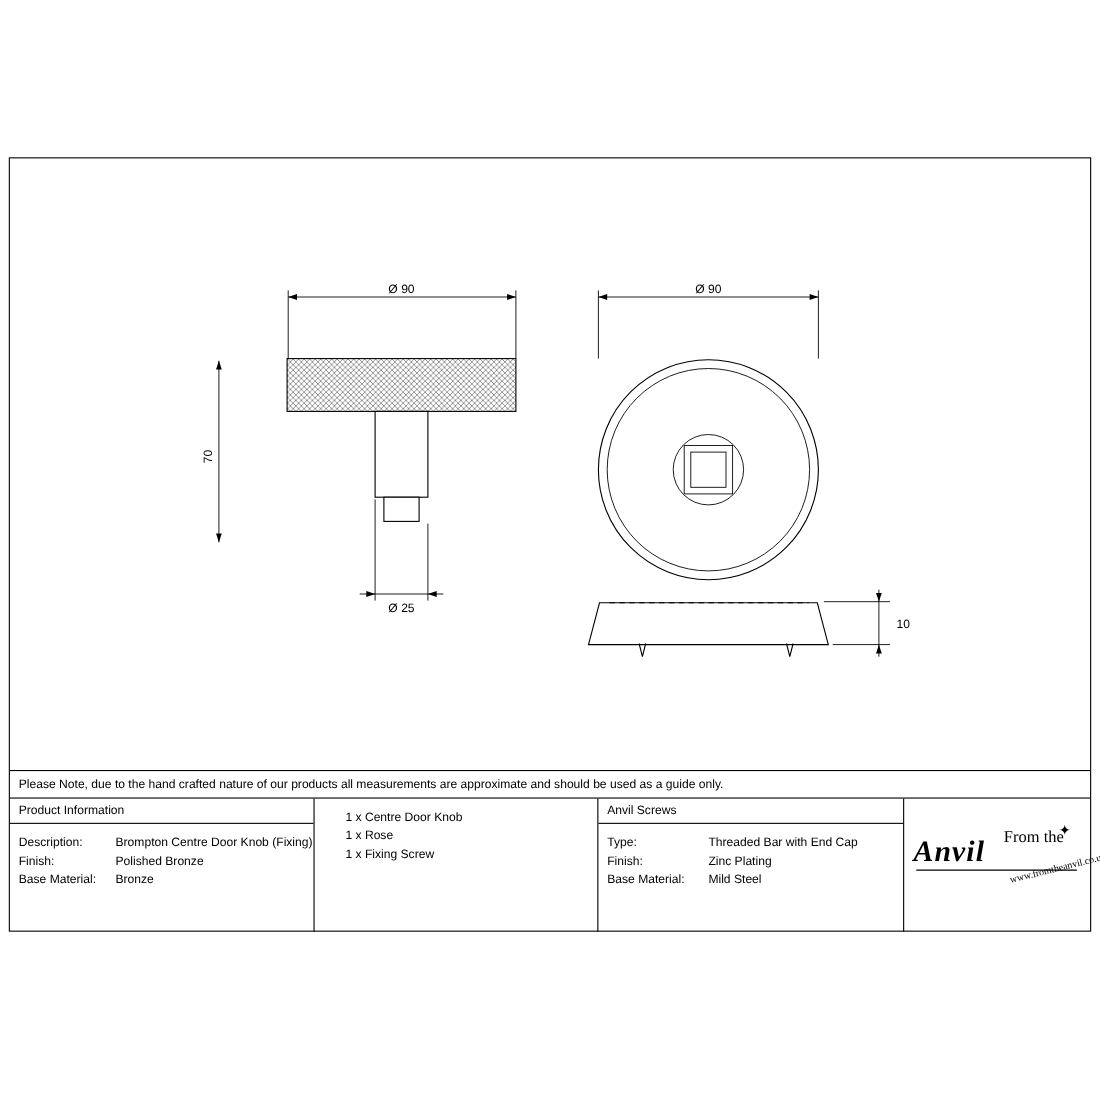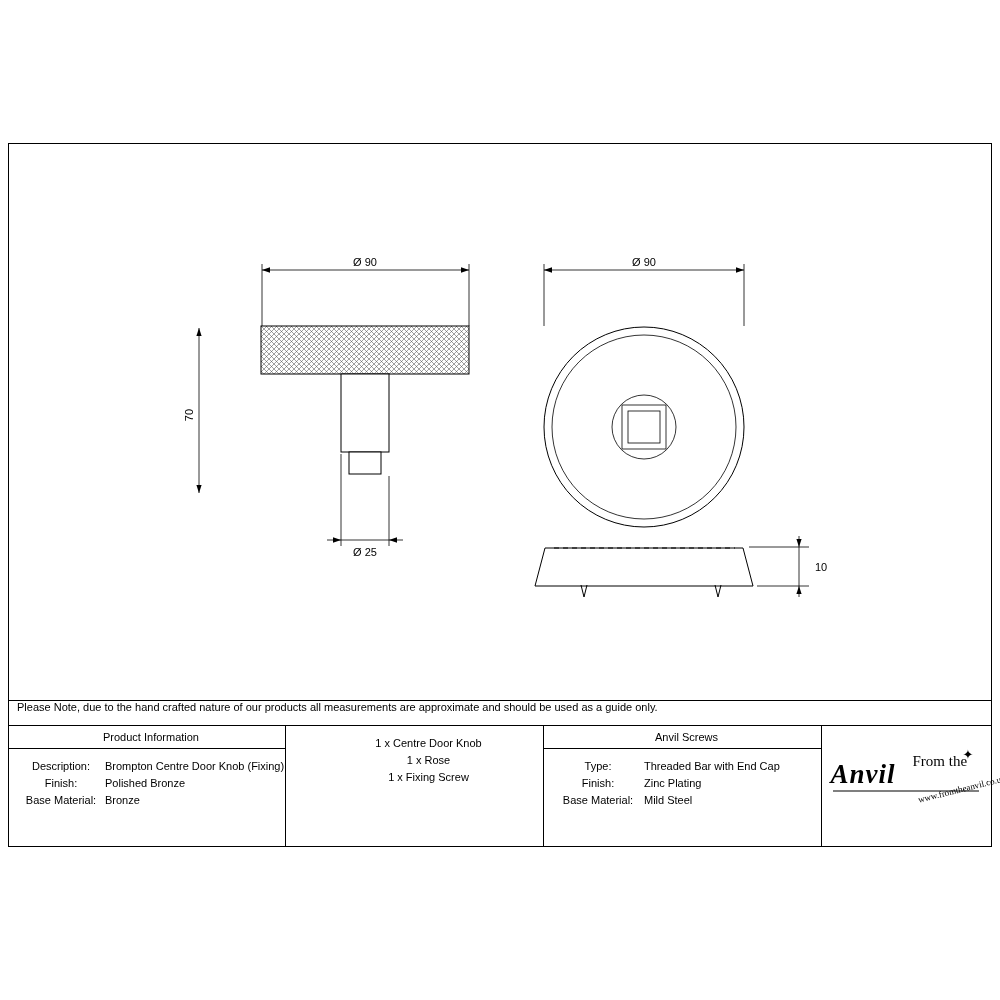--- a/index.html
+++ b/index.html
@@ -48,36 +48,35 @@
   #note-bar {
     position: absolute;
     left: 0;
     top: 556px;
     width: 982px;
     height: 26px;
     border-top: 1px solid #000;
     border-bottom: 1px solid #000;
     box-sizing: border-box;
     display: flex;
-    align-items: flex-start;
+    align-items: center;
   }
   #note-text {
     font-size: 11px;
     padding-left: 8px;
     white-space: nowrap;
   }
   
   #info {
     position: absolute;
     left: 0;
     top: 582px;
     width: 982px;
     height: 121px;
     display: flex;
-    text-align: center;
   }
   .col {
     box-sizing: border-box;
     position: relative;
   }
   .col-a { width: 277px; border-right: 1px solid #000; }
   .col-b { width: 258px; border-right: 1px solid #000; }
   .col-c { width: 278px; border-right: 1px solid #000; }
   .col-d { width: 169px; }
   .col-head {

